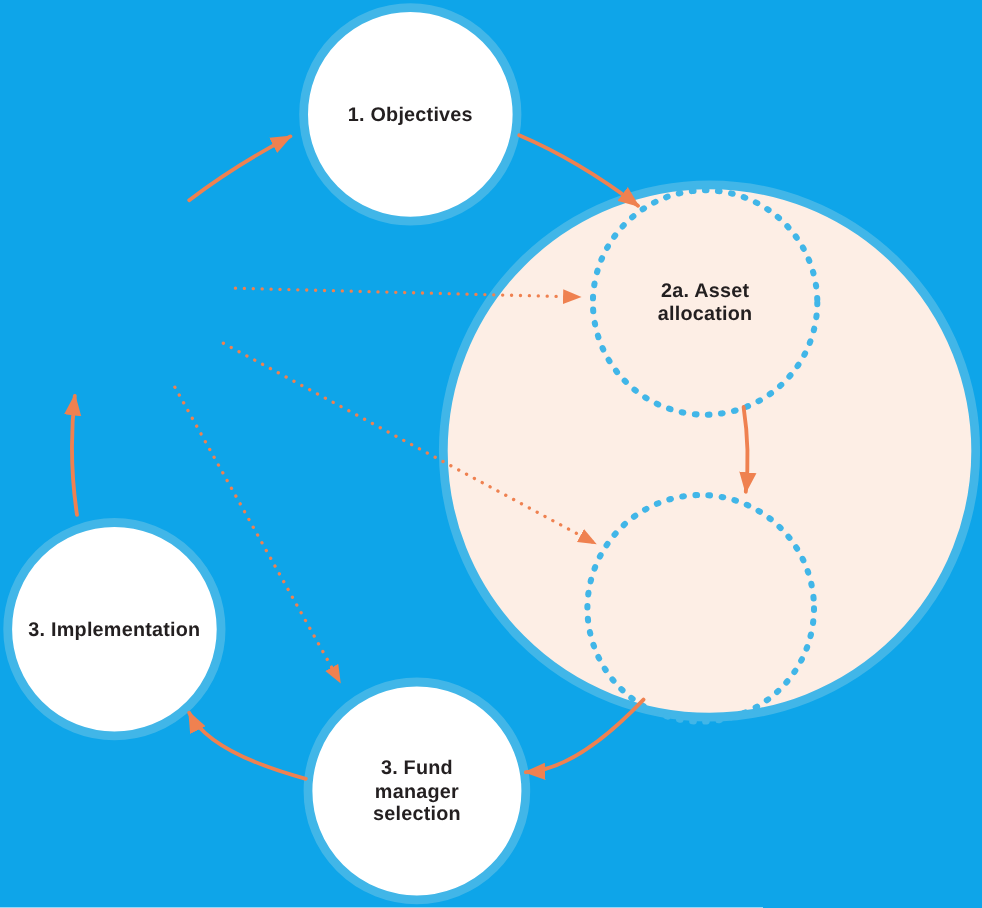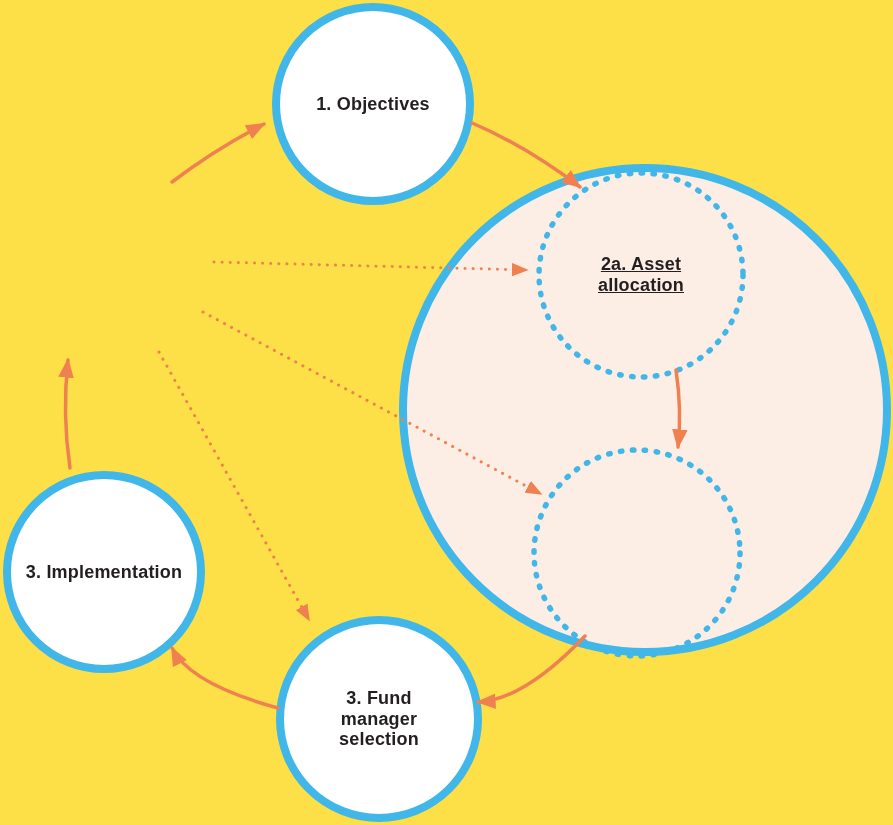--- a/index.html
+++ b/index.html
@@ -6,21 +6,21 @@
     margin: 0;
     padding: 0;
     background: #ffffff;
     font-family: "Liberation Sans", "DejaVu Sans", sans-serif;
   }
   #canvas {
     position: relative;
     width: 893px;
     height: 825px;
     overflow: hidden;
-    background: #fde047;
+    background: #0ea5e9;
   }
   .node {
     position: absolute;
     box-sizing: border-box;
     background: #ffffff;
     border: 8px solid #41b6e8;
     border-radius: 50%;
     display: flex;
     align-items: center;
     justify-content: center;
@@ -31,21 +31,20 @@
     font-weight: 700;
     font-size: 18px;
     line-height: 1.15;
     color: #231f20;
     letter-spacing: 0.2px;
   }
   .float-label {
     position: absolute;
     text-align: center;
     z-index: 3;
-    text-decoration: underline;
   }
   #node-objectives     { left: 272px; top: 3px;   width: 202px; height: 202px; }
   #node-monitoring     { left: 6px;   top: 159px; width: 204px; height: 204px; }
   #node-implementation { left: 3px;   top: 471px; width: 202px; height: 202px; }
   #node-fund           { left: 276px; top: 616px; width: 206px; height: 206px; }
   #stage2-circle {
     position: absolute;
     box-sizing: border-box;
     left: 399px; top: 164px;
     width: 492px; height: 492px;

